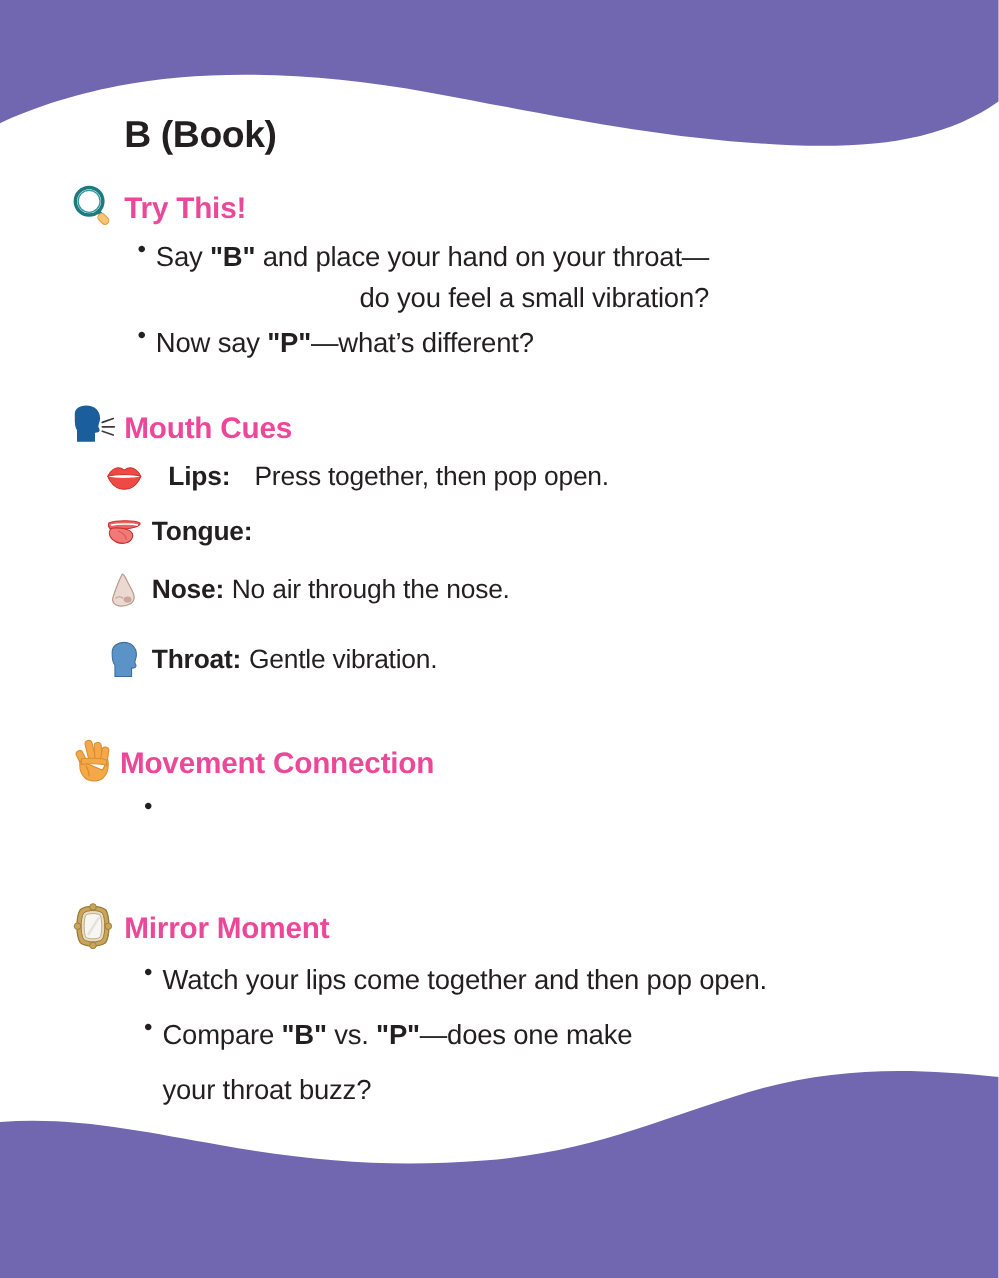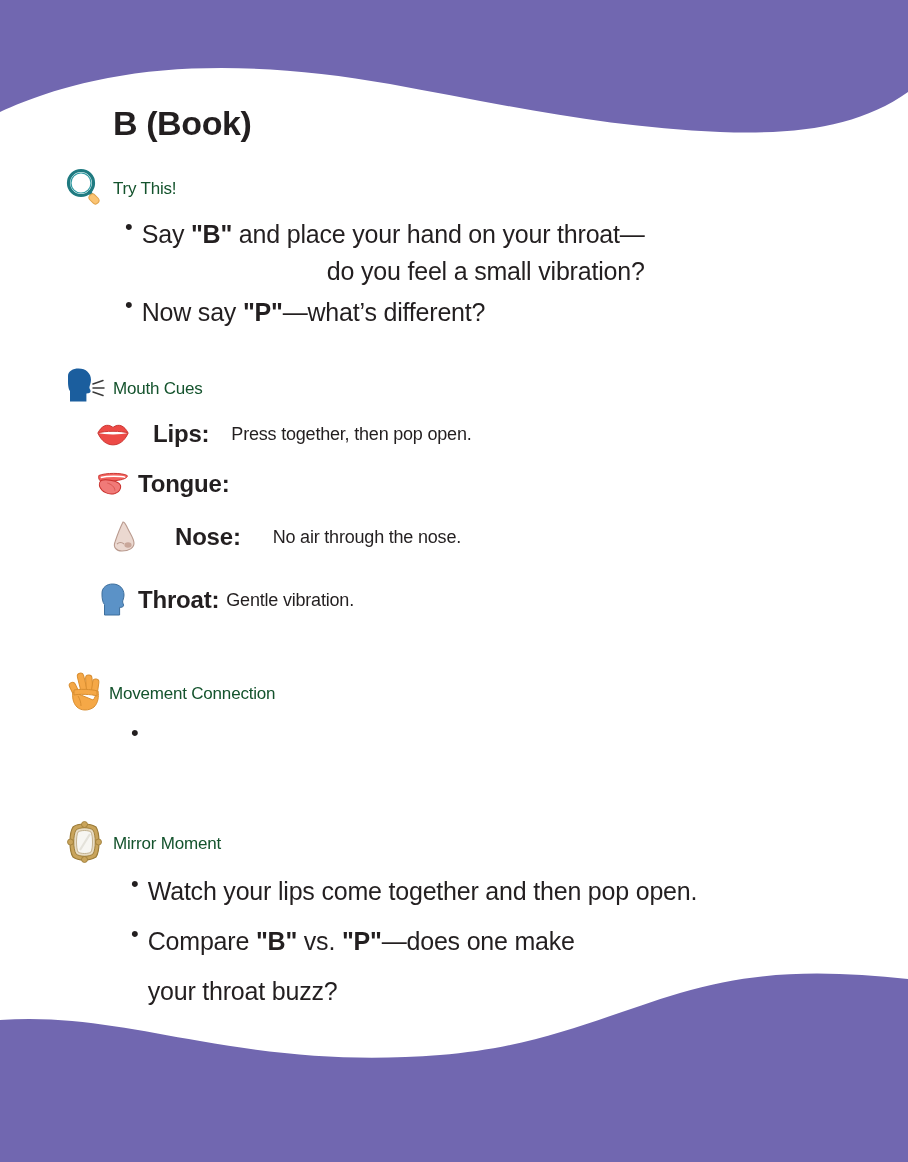--- a/index.html
+++ b/index.html
@@ -49,23 +49,23 @@
     position: absolute;
     display: flex;
     align-items: center;
     white-space: nowrap;
   }
   .sec-head .sec-icon {
     display: inline-block;
     flex: 0 0 auto;
   }
   .sec-head .sec-label {
-    font-size: 17px;
-    font-weight: 400;
-    color: #14532d;
+    font-size: 27px;
+    font-weight: 700;
+    color: #ec4899;
     letter-spacing: -0.2px;
   }
 
   
   .bullet-row {
     position: absolute;
     display: flex;
     align-items: flex-start;
     color: #231f20;
   }
@@ -105,21 +105,21 @@
     align-items: center;
     margin-right: 8px;
   }
   .cue-name {
     font-size: 24px;
     font-weight: 700;
     letter-spacing: -0.2px;
     margin-right: 7px;
   }
   .cue-desc {
-    font-size: 18px;
+    font-size: 24px;
     font-weight: 400;
     letter-spacing: -0.2px;
   }
 </style>
 </head>
 <body>
 
 <div class="page">
 
   <div class="wave-top">
@@ -196,21 +196,21 @@
         <svg width="36" height="28" viewBox="0 0 36 28" aria-hidden="true">
           <path d="M3,5 C10,2 28,2 33,5 C34,7 30,9 24,10 L8,12 C4,12 2,8 3,5 Z" fill="#F2615C" stroke="#C9302C" stroke-width="1"></path>
           <path d="M5,7 C12,5.5 26,5.5 31,7" fill="none" stroke="#FFFFFF" stroke-width="1.6"></path>
           <path d="M6,10 C10,9 20,10 24,13 C28,16 26,22 20,24 C13,26 6,22 4,17 C3,14 4,11 6,10 Z" fill="#F07A78" stroke="#C9302C" stroke-width="1.1"></path>
           <path d="M12,13 C16,14 20,17 20,21" fill="none" stroke="#D9534F" stroke-width="1"></path>
         </svg>
       </span>
       <span class="cue-name">Tongue:</span>
     </div>
 
-    <div class="cue-row" style="left:108px; top:520px;gap:25px;">
+    <div class="cue-row" style="left:96px; top:520px;">
       <span class="cue-icon">
         <svg width="30" height="34" viewBox="0 0 30 34" aria-hidden="true">
           <path d="M13,2 C10,8 7,16 5,22 C3,27 6,31 12,31 C19,31 24,28 24,23 C24,19 21,15 18,9 C16,5 15,2 13,2 Z" fill="#EBD8D0" stroke="#B99A8E" stroke-width="1.1"></path>
           <ellipse cx="18" cy="25" rx="3.6" ry="2.8" fill="#C9A79A"></ellipse>
           <path d="M7,24 C9,22 12,22 14,24" fill="none" stroke="#B99A8E" stroke-width="1.1"></path>
         </svg>
       </span>
       <span class="cue-name">Nose:</span>
       <span class="cue-desc">No air through the nose.</span>
     </div>

